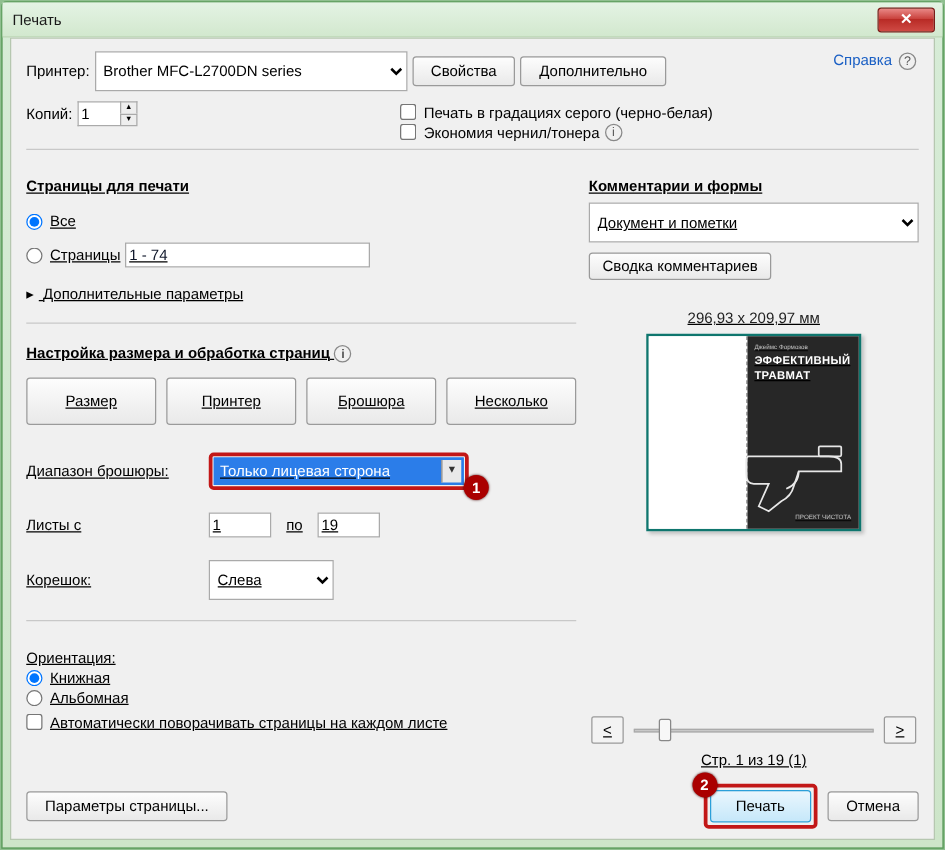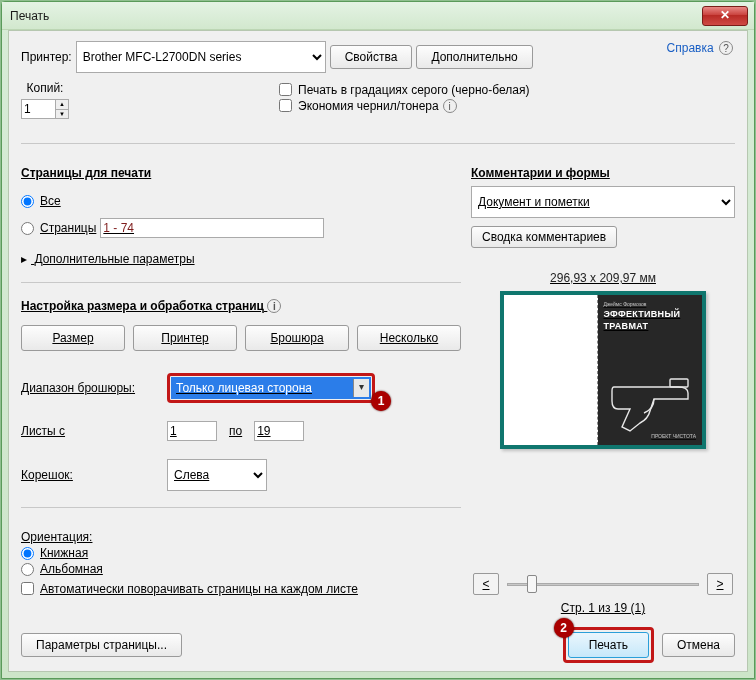--- a/index.html
+++ b/index.html
@@ -79,21 +79,21 @@
     color: #1a5fc4;
     cursor: pointer;
   }
   .help-link .qmark {
     display:inline-block; width:14px;height:14px;
     border:1px solid #888;border-radius:50%;
     text-align:center;line-height:13px;font-size:10px;color:#555;
     margin-left:2px;
   }
 
-  .copies-row { gap: 4px; margin-bottom: 20px; flex-direction: column;}
+  .copies-row { gap: 4px; margin-bottom: 6px;}
   .spinner { display:inline-flex; }
   .spinner input { width: 34px; border-right:none; }
   .spin-btns { display:flex; flex-direction:column; }
   .spin-btns div {
     width: 14px; height: 10px;
     border:1px solid #aaa; background:#eee; font-size:6px;
     text-align:center; line-height:8px; cursor:pointer;
   }
   .spin-btns div:first-child { border-bottom:none; }
 
@@ -104,26 +104,26 @@
   }
 
   .main-cols { display:flex; gap:10px; margin-top:10px; flex:1; min-height:0;text-decoration:underline;}
   .left-col { flex: 0 0 440px; display:flex; flex-direction:column; gap:6px;}
   .right-col { flex: 1; display:flex; flex-direction:column;}
 
   .section-title { font-weight: bold; margin: 4px 0 6px 0;}
   hr.sep { border:none; border-top:1px solid #c8c8c8; margin:4px 0 8px 0;}
 
   .radio-row { display:flex; align-items:center; gap:4px; margin:2px 0;}
-  .pages-input { width: 224px; background:#f5f5f5; color:#7f1d1d;}
+  .pages-input { width: 196px; background:#f5f5f5; color:#0f172a;}
   .more-params { margin:6px 0 6px 0; cursor:pointer;}
   .more-params .arrow { display:inline-block; transform: rotate(0); margin-right:4px;}
 
   .size-btns { display:flex; gap:8px; margin-bottom:10px;}
-  .size-btns .btn { flex:1; padding:0; height:26px;}
+  .size-btns .btn { flex:1; padding:0; height:38px;}
 
   .form-row { display:flex; align-items:center; margin:6px 0; gap:6px;}
   .form-row .lbl { width: 140px;}
   .booklet-select {
     width: 200px; height:22px;
     border:1px solid #2b7de9;
     background:#2b7de9; color:#fff;
     display:flex; align-items:center; padding:0 4px;
     position:relative;
   }
@@ -150,22 +150,22 @@
 
   
   .comments-select { width: 100%; }
   .summary-btn-row { margin: 8px 0; }
   .preview-area {
     flex:1; border:1px solid transparent; display:flex; flex-direction:column;
     align-items:center; padding-top:14px;
   }
   .dims { margin-bottom:6px; font-size:12px; color:#222;}
   .page-preview {
-    width: 206px; height: 158px;
-    border: 4px solid #0f766e;
+    width: 172px; height: 158px;
+    border: 2px solid #0f766e;
     background:#fff;
     display:flex;
     box-shadow: 2px 2px 3px rgba(0,0,0,.2);
   }
   .page-preview .pleft { flex:1; border-right:1px dashed #888; background:#fff;}
   .page-preview .pright {
     flex:1; background:#272727; color:#fff;
     display:flex; flex-direction:column; padding:6px 6px;
     font-size:8px;
   }

